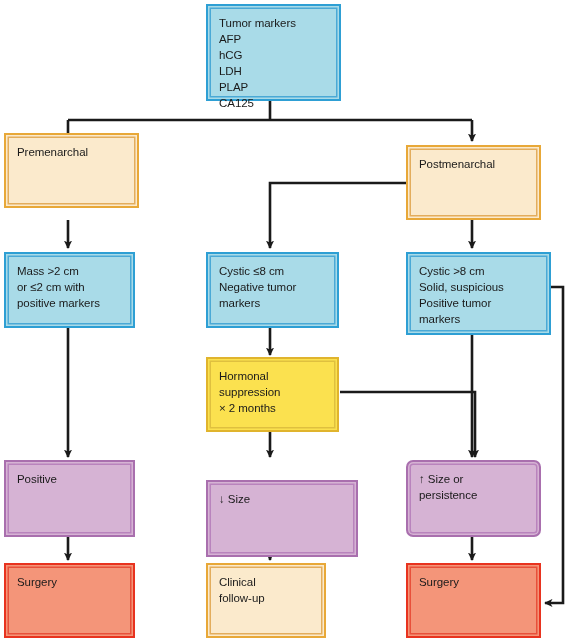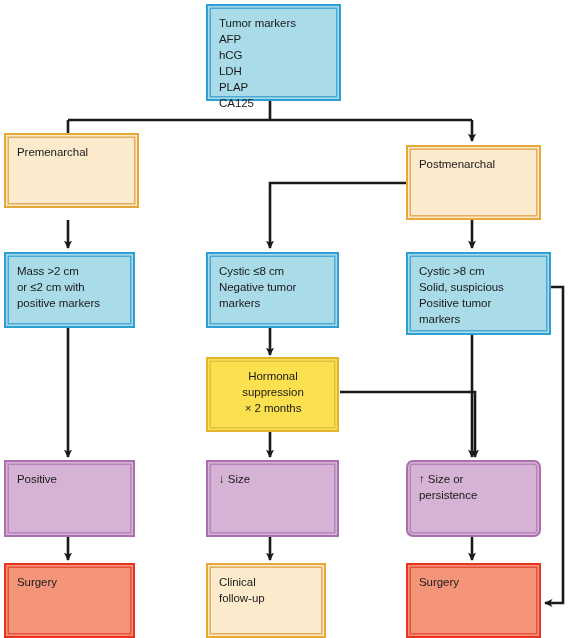--- a/index.html
+++ b/index.html
@@ -37,21 +37,20 @@
   .n-cream {
     background: #fbeacc;
     border: 2px solid #e8a838;
     box-shadow: inset 0 0 0 1.5px #fbeacc, inset 0 0 0 3px #e3ad5c;
   }
   
   .n-yellow {
     background: #fbe14f;
     border: 2px solid #e0b42d;
     box-shadow: inset 0 0 0 1.5px #fbe14f, inset 0 0 0 3px #dfc03f;
-    text-align: center;
   }
   
   .n-purple {
     background: #d6b3d4;
     border: 2px solid #a96fae;
     box-shadow: inset 0 0 0 1.5px #d6b3d4, inset 0 0 0 3px #b983bd;
   }
   
   .n-salmon {
     background: #f49579;
@@ -134,21 +133,21 @@
 Solid, suspicious
 Positive tumor
 markers</div>
 
   <div class="node n-yellow" style="left:206px; top:357px; width:133px; height:75px;">Hormonal
 suppression
 × 2 months</div>
 
   <div class="node n-purple" style="left:4px; top:460px; width:131px; height:77px;">Positive</div>
 
-  <div class="node n-purple" style="left:206px; top:460px; width:133px; height:77px;">↓ Size</div>
+  <div class="node n-purple" style="left:206px; top:480px; width:152px; height:77px;">↓ Size</div>
 
   <div class="node n-purple" style="left:406px; top:460px; width:135px; height:77px;border-radius:7px;">↑ Size or
 persistence</div>
 
   <div class="node n-salmon" style="left:4px; top:563px; width:131px; height:75px;">Surgery</div>
 
   <div class="node n-cream" style="left:206px; top:563px; width:120px; height:75px;">Clinical
 follow-up</div>
 
   <div class="node n-salmon" style="left:406px; top:563px; width:135px; height:75px;">Surgery</div>

